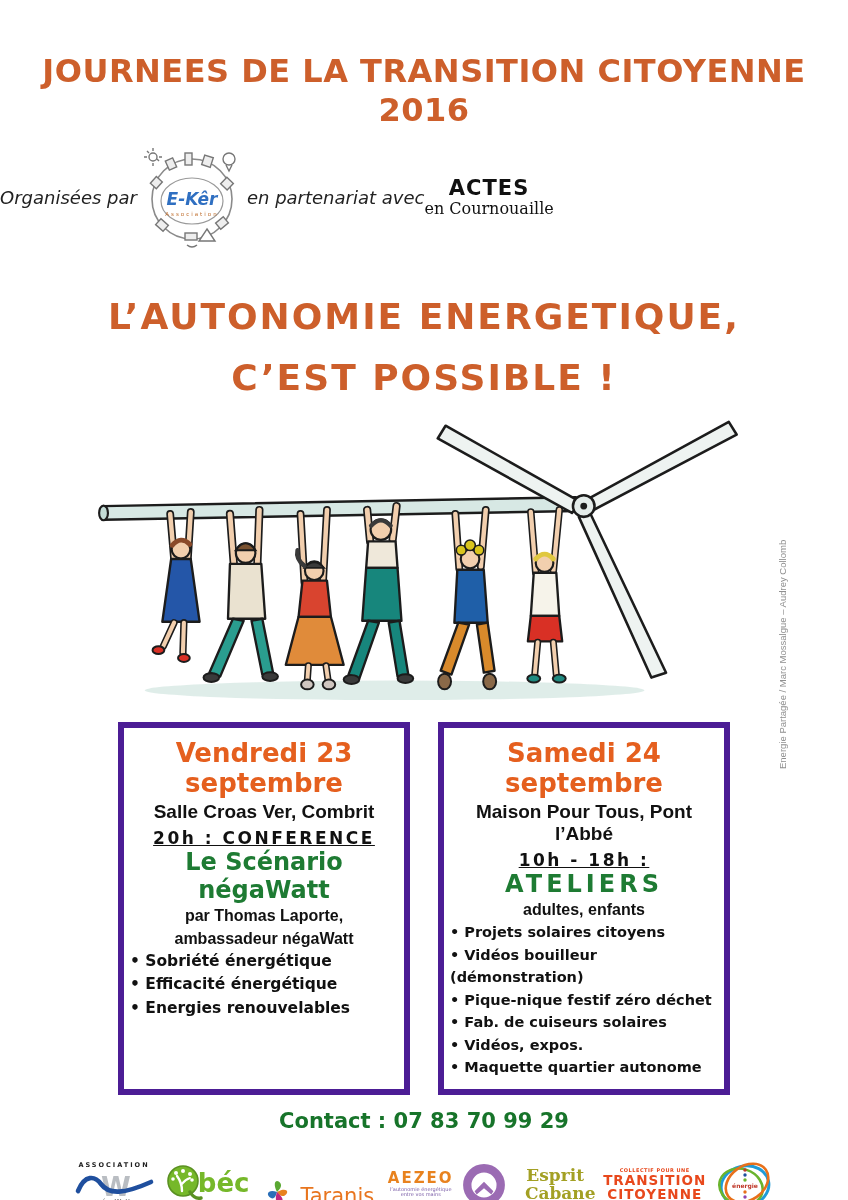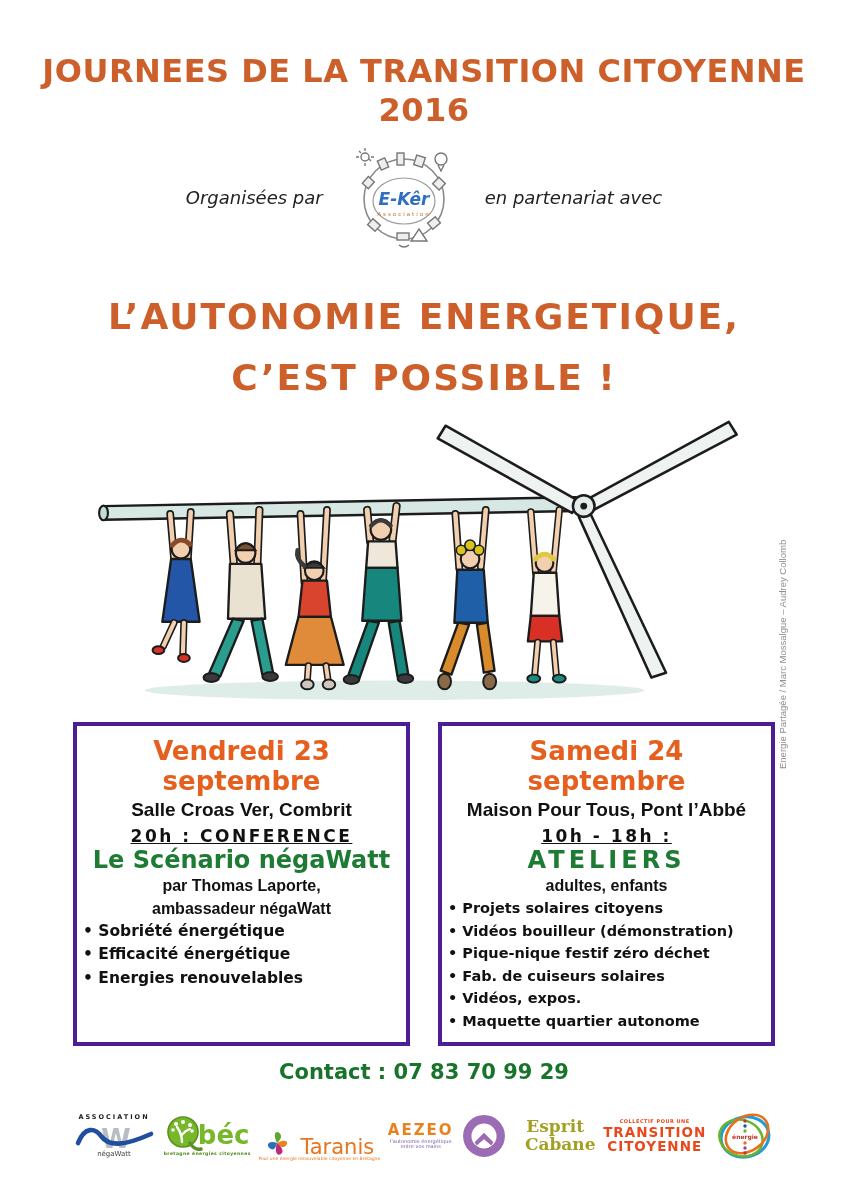--- a/index.html
+++ b/index.html
@@ -5,41 +5,41 @@
   html,body{margin:0;padding:0;background:#fff;}
   body{width:848px;height:1200px;position:relative;overflow:hidden;
        font-family:"DejaVu Sans",sans-serif;color:#111;}
   .poster{width:848px;height:1200px;position:relative;}
 
   
   .title{margin-top:52px;text-align:center;color:#cd5f2b;font-weight:bold;
          font-size:32px;line-height:1.22;letter-spacing:.5px;}
 
   
-  .org-row{display:flex;align-items:center;justify-content:center;gap:26px;
+  .org-row{display:flex;align-items:center;
            margin-top:10px;height:114px;}
   .org-by,.org-with{font-style:italic;font-size:18px;color:#222;}
   .actes{ text-align:center;line-height:1.15;}
   .actes .main{font-size:21px;font-weight:bold;letter-spacing:1px;}
   .actes .sub{font-size:16px;font-family:"DejaVu Serif",serif;}
 
   
   .headline{margin-top:32px;text-align:center;color:#cd5f2b;font-weight:bold;
             font-size:36px;letter-spacing:2px;line-height:1.7;}
 
   
   .illus-wrap{width:690px;margin:4px auto 0;height:294px;position:relative;}
   .credit{position:absolute;right:60px;top:441px;height:276px;
           writing-mode:vertical-rl;transform:rotate(180deg);
           color:#8f8f8f;font-size:9.5px;font-family:"Liberation Sans",sans-serif;
           white-space:nowrap;}
 
   
   .events{display:flex;justify-content:center;gap:28px;margin-top:16px;}
-  .event-box{width:337px;min-height:308px;border:4px solid #4c1d95;
+  .event-box{width:292px;min-height:308px;border:6px solid #4c1d95;
              box-sizing:border-box;padding:10px 6px;text-align:center;background:#fff;}
   .event-day{color:#e55f1e;font-size:26px;font-weight:bold;}
   .event-venue{font-size:19px;font-weight:bold;margin-top:3px;
                font-family:"Liberation Sans",sans-serif;}
   .event-time{font-size:17px;font-weight:bold;margin-top:5px;letter-spacing:2.5px;text-decoration:underline;}
   .event-program{color:#1e7b33;font-size:24px;font-weight:bold;margin-top:0;}
   .event-program.spread{letter-spacing:4px;}
   .event-sub{font-weight:bold;font-size:16px;line-height:1.3;
              font-family:"Liberation Sans",sans-serif;margin-top:2px;}
   ul.bullets{list-style:none;margin:0;padding:0;text-align:left;font-weight:bold;}
@@ -104,20 +104,24 @@
         <path d="M70,88 L78,100 L62,100 Z" fill="#fff"></path>
         <path d="M50,104 Q55,108 60,104" fill="none"></path>
       </g>
       <ellipse cx="55" cy="60" rx="31" ry="23" fill="#fff" stroke="#999" stroke-width="1.2"></ellipse>
       <text x="55" y="64" text-anchor="middle" font-size="17" font-weight="bold" font-style="italic" fill="#2f6fc1">E-Kêr</text>
       <text x="55" y="75" text-anchor="middle" font-size="5.5" letter-spacing="2" fill="#c07030">Association</text>
     </svg>
 
     <span class="org-with">en partenariat avec</span>
 
+    <div class="actes">
+      <div class="main">ACTES</div>
+      <div class="sub">en Cournouaille</div>
+    </div>
   </div>
 
   <div class="headline">
     <div>L’AUTONOMIE ENERGETIQUE,</div>
     <div>C’EST POSSIBLE !</div>
   </div>
 
   <div class="illus-wrap">
     <svg width="690" height="294" viewBox="0 0 690 300">
 

